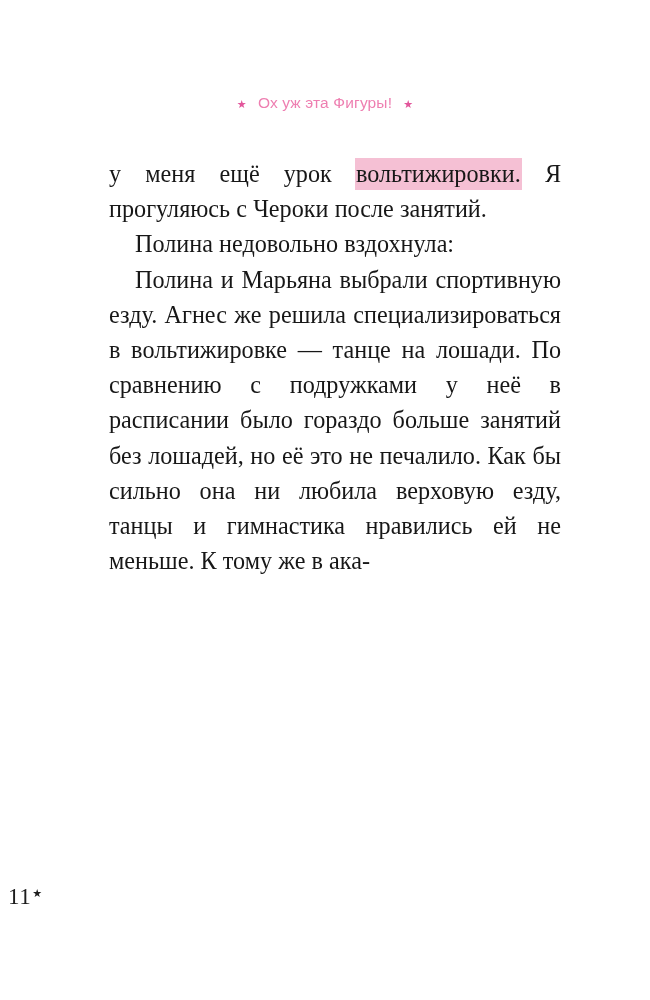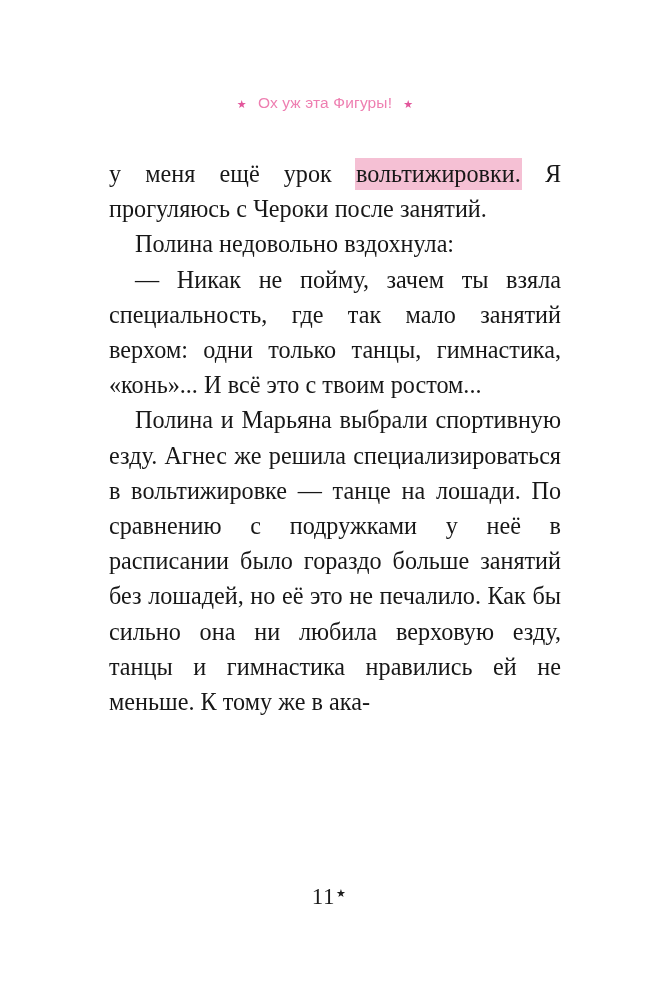--- a/index.html
+++ b/index.html
@@ -90,21 +90,20 @@
 
   
   .folio {
     position: absolute;
     left: 0;
     right: 0;
     top: 884px;
     height: 30px;
     display: flex;
     align-items: baseline;
-    justify-content: center;
     font-family: "Liberation Serif", "DejaVu Serif", serif;
     font-size: 23px;
     color: #1d1d1d;
     letter-spacing: 0.5px;
     margin-left: 8px;
   }
   .folio .folio-star {
     display: inline-block;
     font-size: 11px;
     line-height: 1;
@@ -125,21 +124,20 @@
   </div>
 
   <div class="body-text">
 
     <p class="para cont">
       <span>у меня ещё урок </span><mark class="hl" style="background: rgb(245, 192, 212);">вольтижировки.</mark><span> Я прогуляюсь с Чероки после занятий.</span>
     </p>
 
     <p class="para indent">Полина недовольно вздохнула:</p>
 
-    <p class="para indent">— Никак не пойму, зачем ты взяла специальность, где так мало занятий верхом: одни только танцы, гимнастика, «конь»... И всё это с твоим ростом...</p>
 
 
 
     <p class="para indent">Полина и Марьяна выбрали спортивную езду. Агнес же решила специализироваться в вольтижировке — танце на лошади. По сравнению с подружками у неё в расписании было гораздо больше занятий без лошадей, но её это не печалило. Как бы сильно она ни любила верховую езду, танцы и гимнастика нравились ей не меньше. К тому же в ака-</p>
 
   </div>
 
   <div class="folio">
     <span>11</span>
       <span class="folio-star">★</span>

